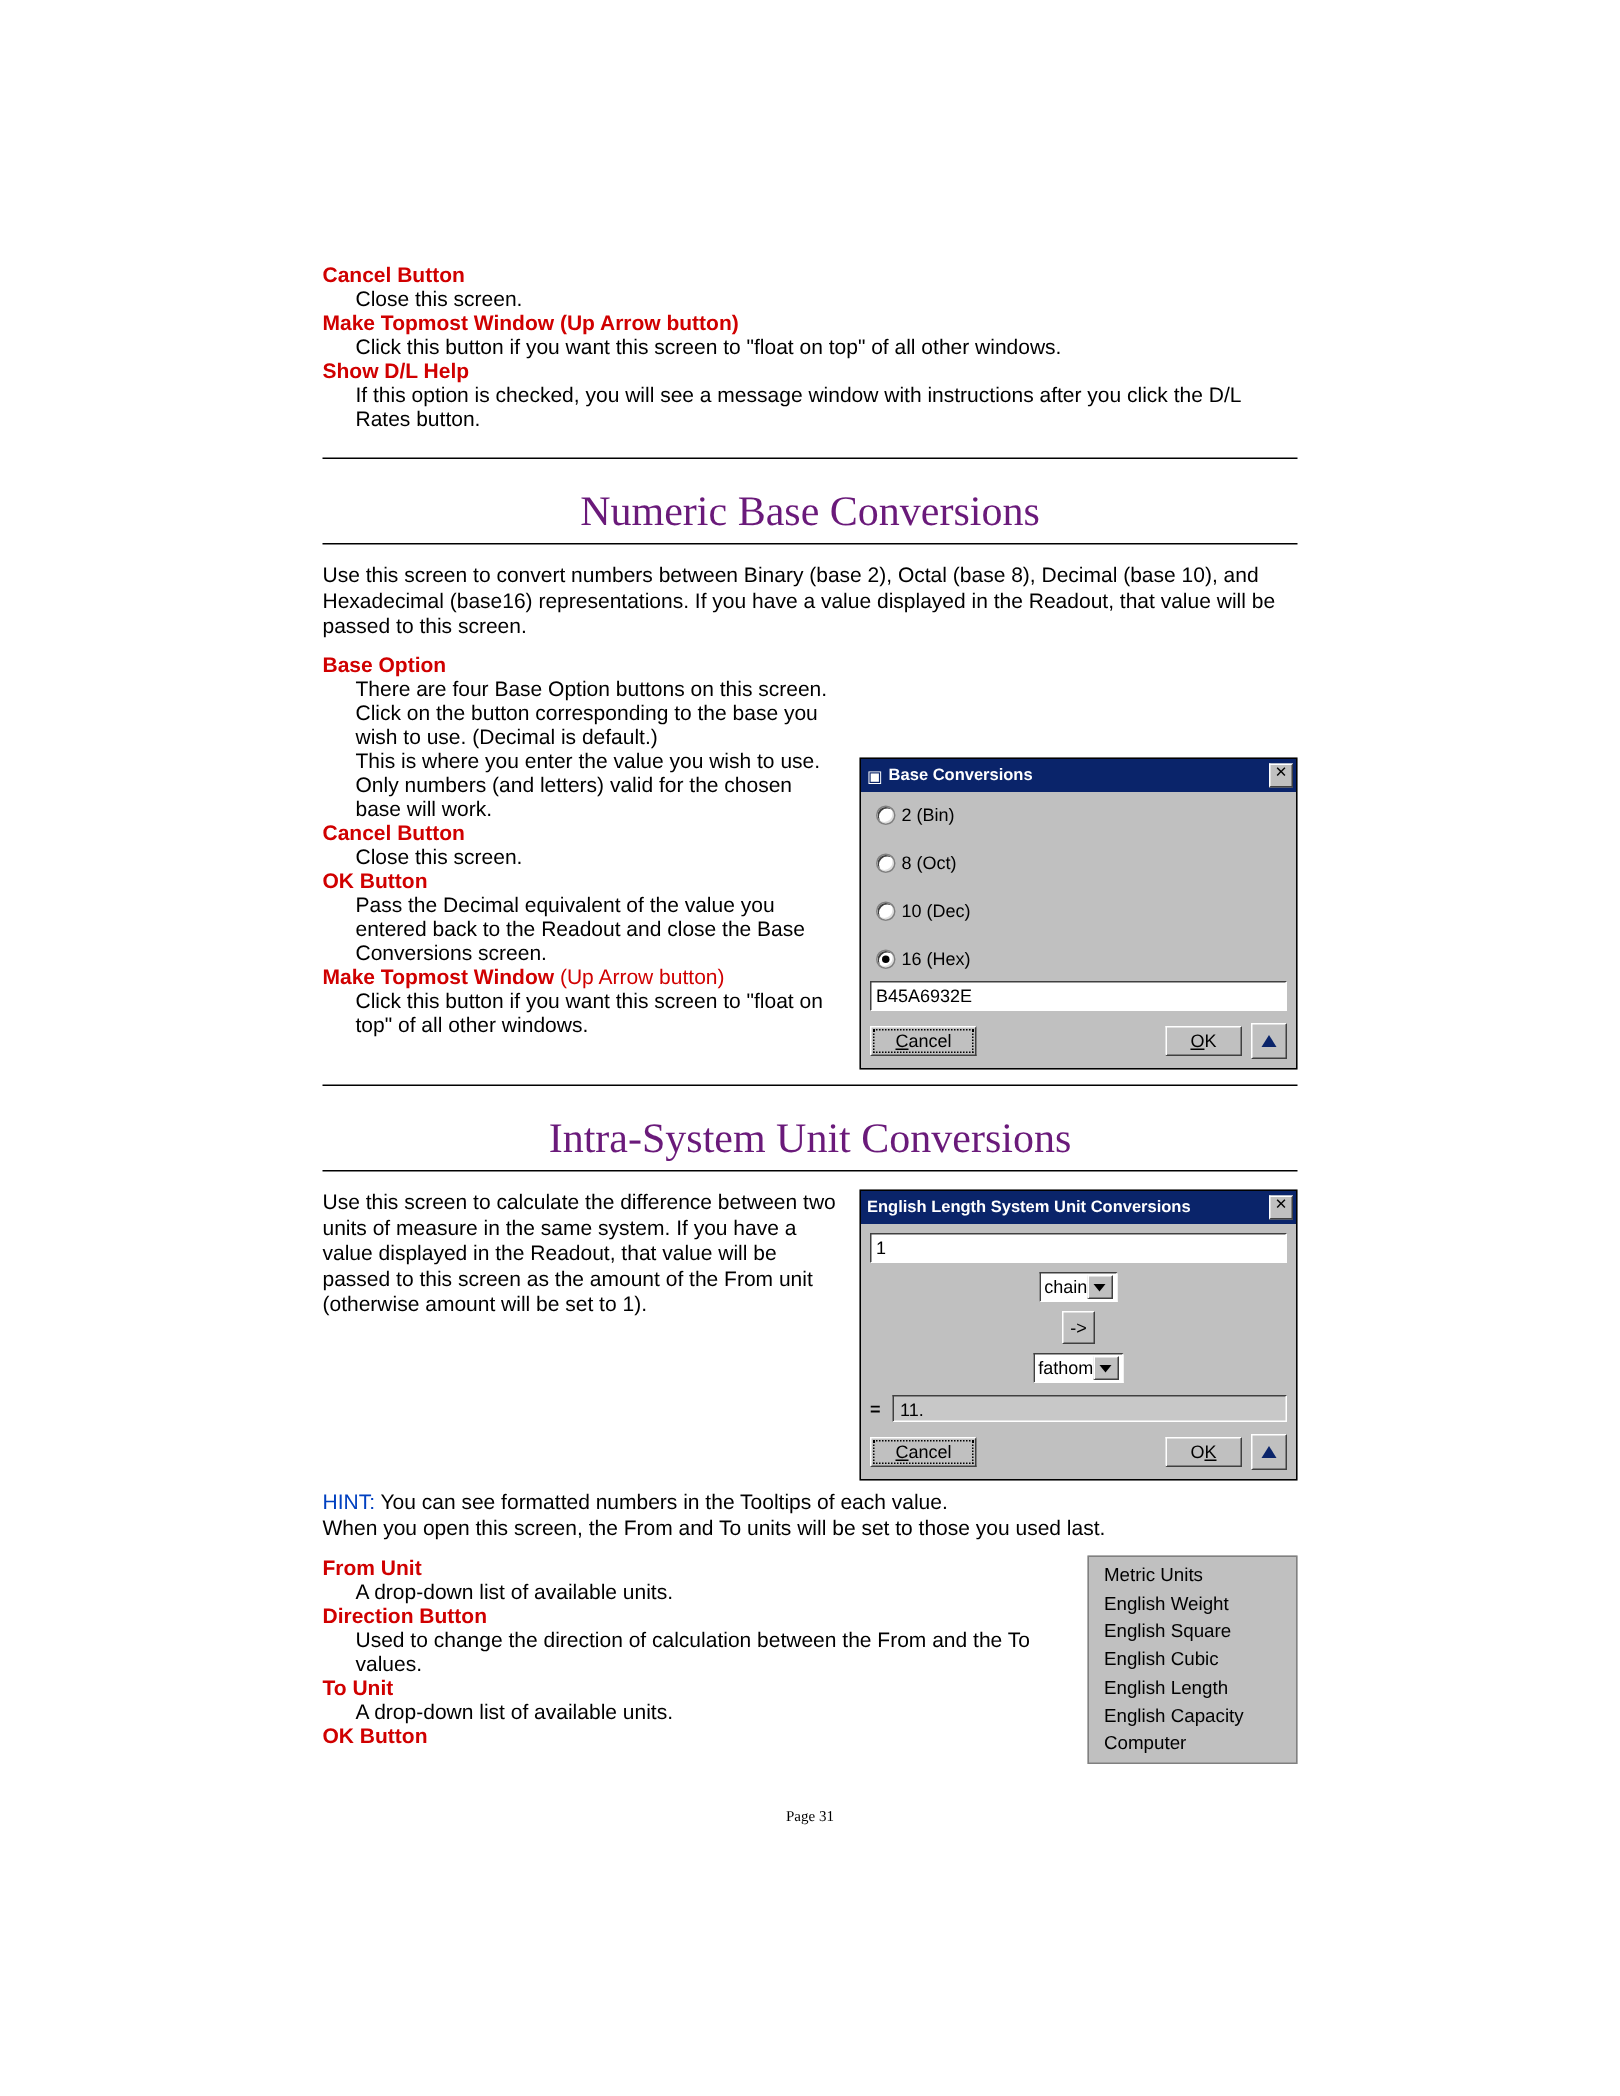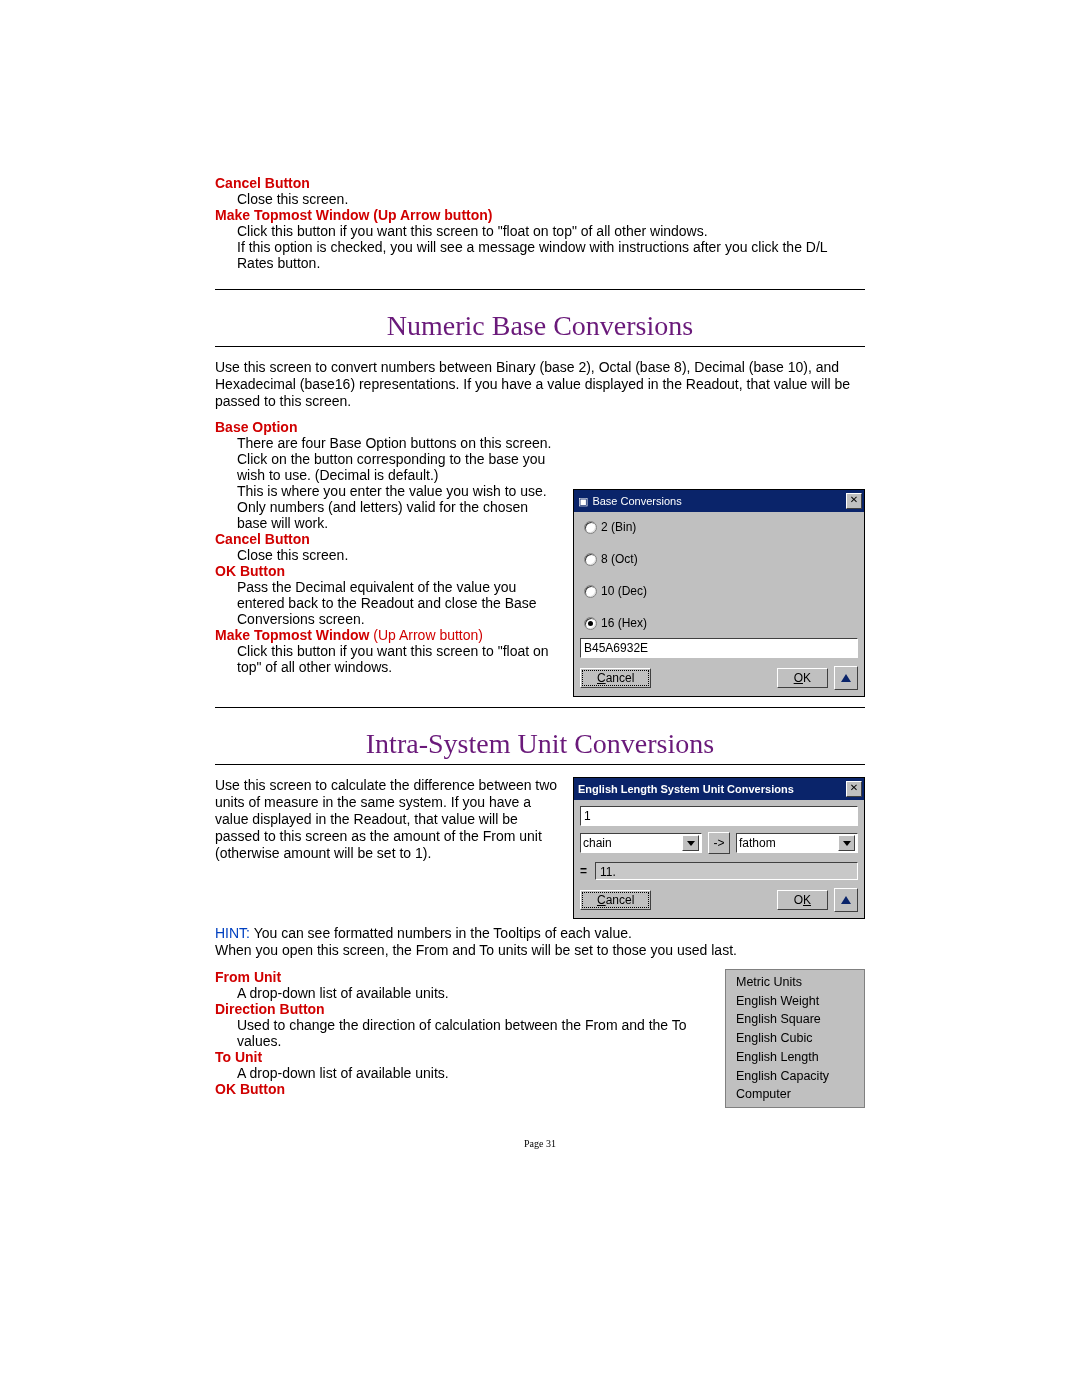--- a/index.html
+++ b/index.html
@@ -119,21 +119,21 @@
   .win .btn.dashed { outline:1px dotted #000; outline-offset:-3px; }
   .win .sqbtn { padding:0; width:22px; height:22px; display:flex; align-items:center; justify-content:center; }
   .win .arrow-up {
     width:0;height:0;border-left:5px solid transparent;border-right:5px solid transparent;border-bottom:8px solid #0a246a;
   }
   .spacer { flex:1; }
 
   
   .win2 { width:290px; }
   .win1 { width:290px; }
-  .row-flex { display:flex; align-items:center; gap:6px; }
+  .row-flex { display:flex; align-items:center; gap:6px;flex-direction:column; }
   .win select, .faux-select {
     font-size:12px; background:#fff;
     border:1px solid #808080;
     border-top-color:#404040; border-left-color:#404040;
     border-right-color:#fff; border-bottom-color:#fff;
     height:20px;
     padding:1px 2px;
     box-sizing:border-box;
     display:flex;align-items:center;justify-content:space-between;
   }
@@ -169,35 +169,36 @@
 
 <div class="page">
 
   <div>
     <div><span class="term">Cancel Button</span></div>
     <div class="desc-indent">Close this screen.</div>
 
     <div><span class="term">Make Topmost Window (Up Arrow button)</span></div>
     <div class="desc-indent">Click this button if you want this screen to "float on top" of all other windows.</div>
 
+    <div><span class="term">Show D/L Help</span></div>
     <div class="desc-indent">If this option is checked, you will see a message window with instructions after you click the D/L Rates button.</div>
   </div>
 
   <hr class="thin-close">
   <div class="section-title">Numeric Base Conversions</div>
   <hr class="thin">
 
   <div class="para">Use this screen to convert numbers between Binary (base 2), Octal (base 8), Decimal (base 10), and Hexadecimal (base16) representations.  If you have a value displayed in the Readout, that value will be passed to this screen.</div>
 
   <div class="clearfix">
 
     <div class="win win1 float-right" style="margin-top:70px">
       <div class="titlebar">
         <span style="margin-right:4px">▣</span>
-        <span style="font-weight:normal">Base Conversions</span>
+        <span style="font-weight:bold">Base Conversions</span>
         <span class="spacer"></span>
         <span class="tbtn">✕</span>
       </div>
       <div class="win-body">
         <div class="radio-row">
           <span class="radio-item">
               <span class="dot"></span>
               <span>2 (Bin)</span>
             </span>
           <span class="radio-item">

